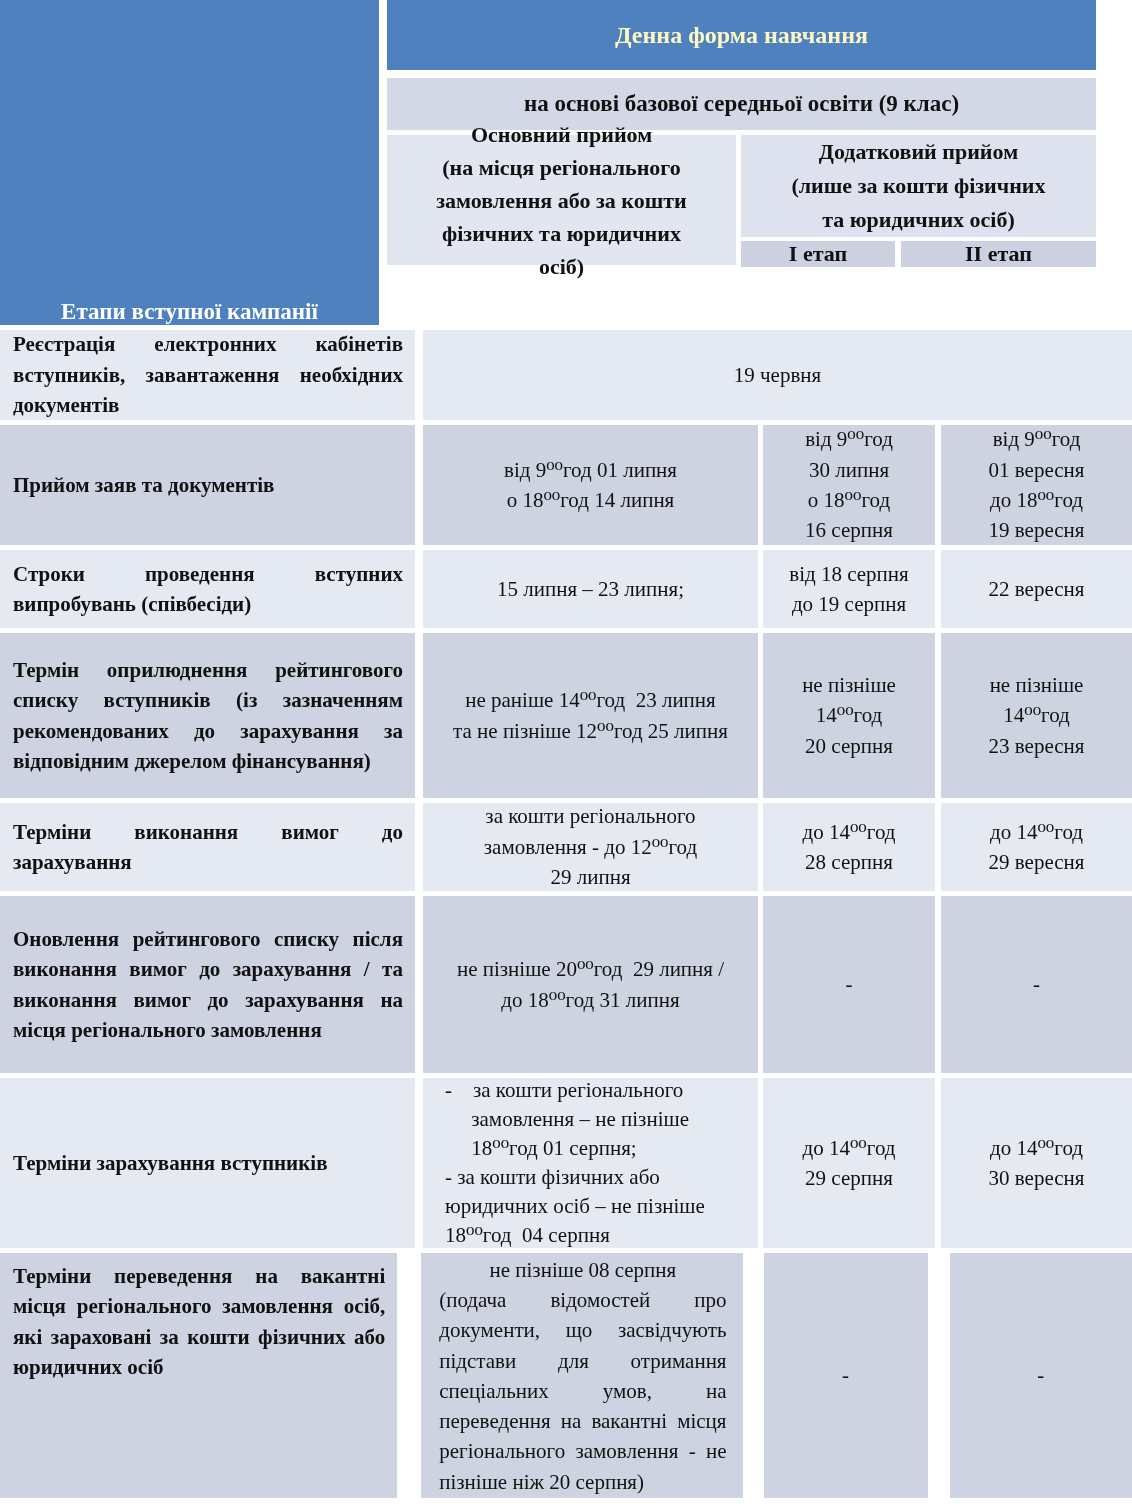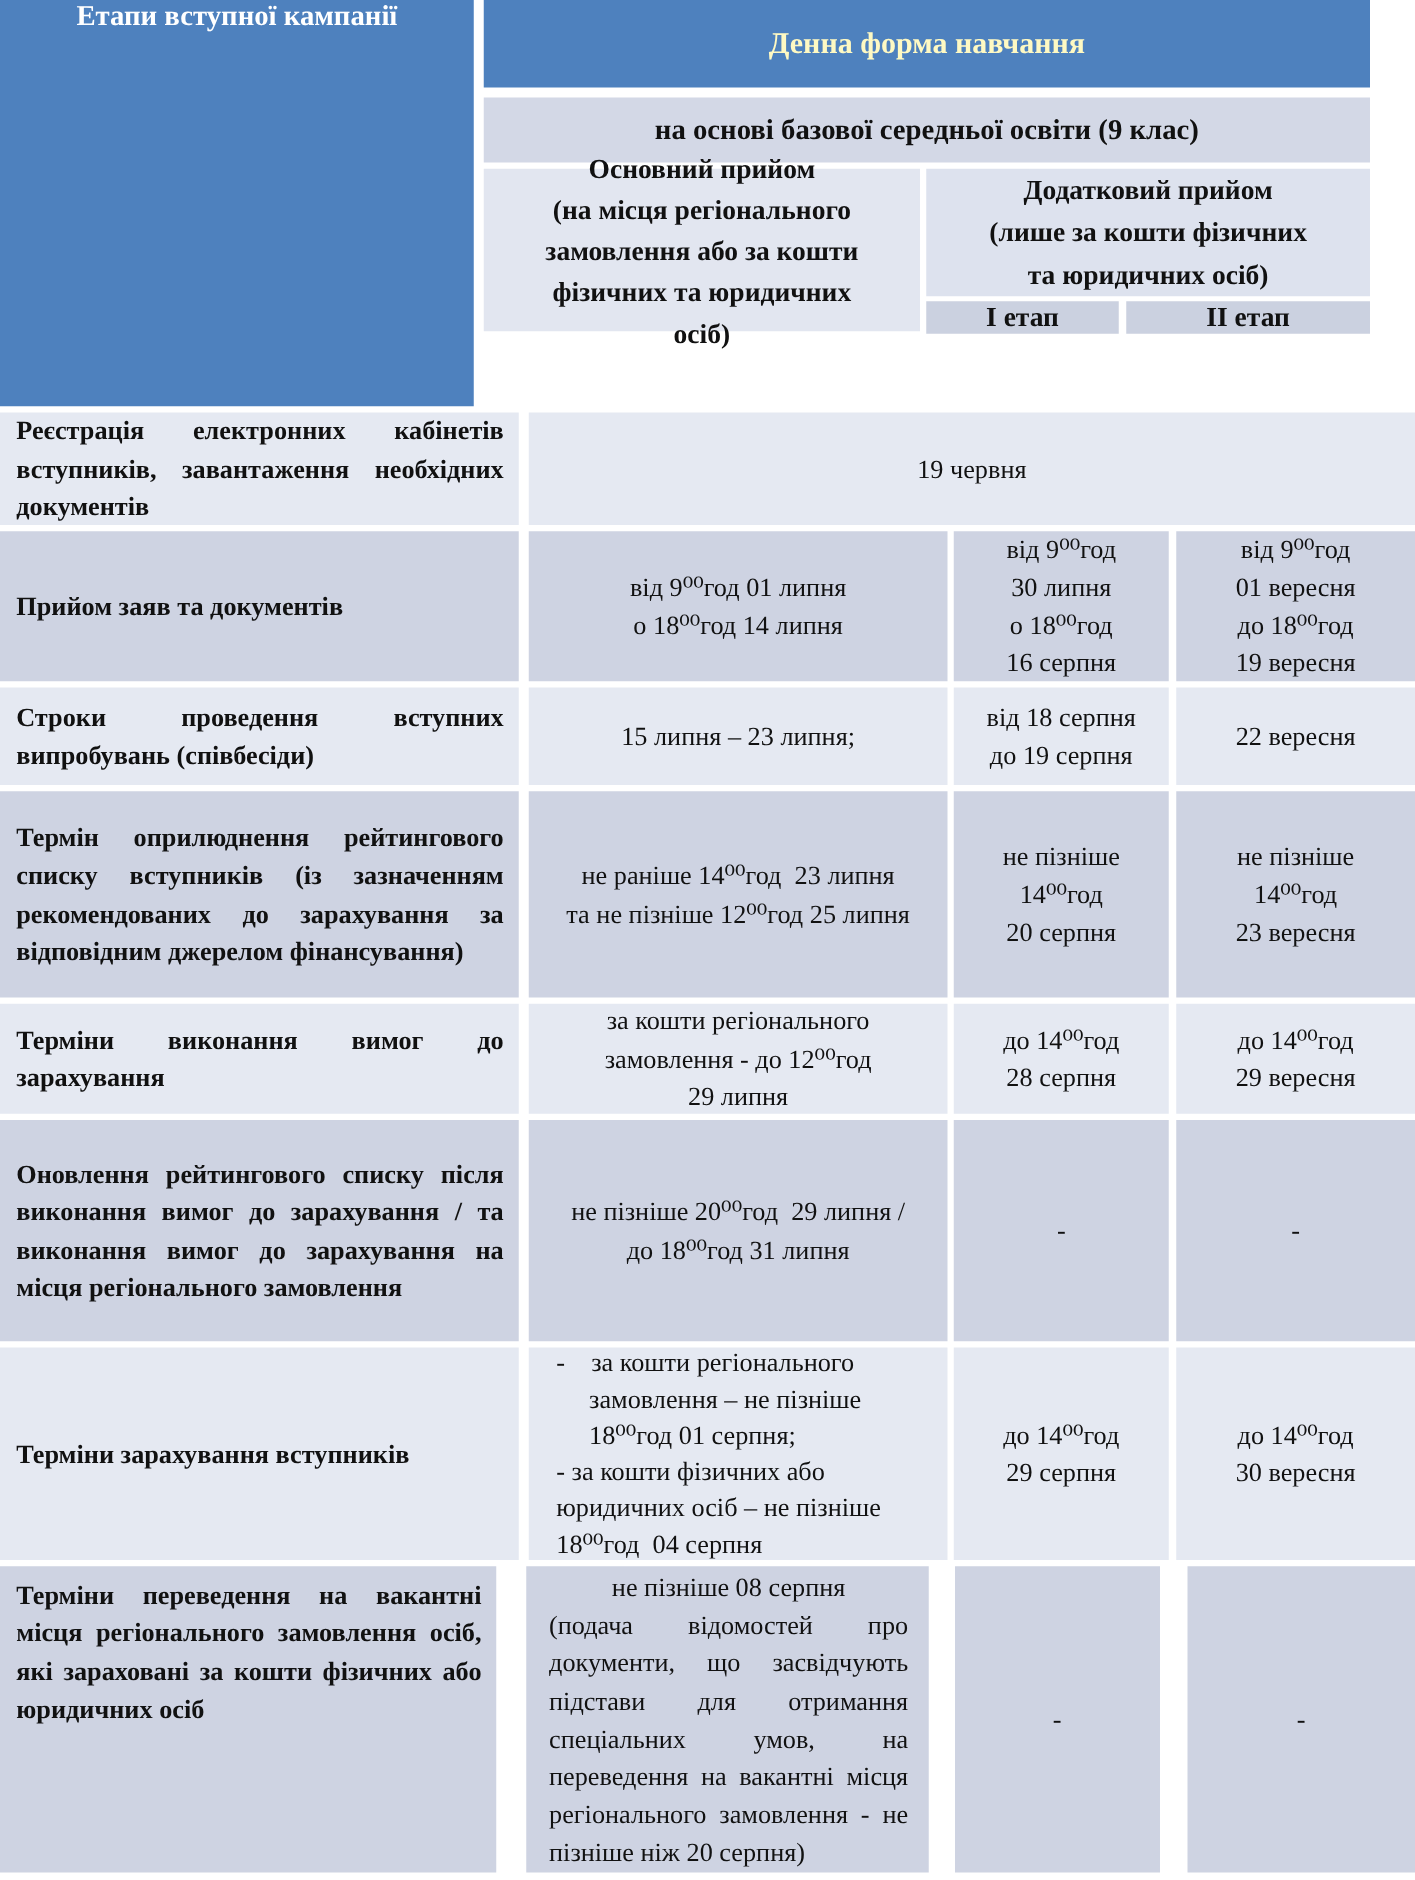--- a/index.html
+++ b/index.html
@@ -1,21 +1,21 @@
 <!DOCTYPE html>
 <html><head>
 <meta charset="utf-8">
 <style>
   * { box-sizing: border-box; margin: 0; padding: 0; }
   body { background: #ffffff; font-family: "Liberation Serif", "DejaVu Serif", serif; color: #111111; }
   .page { width: 1132px; height: 1504px; background: #ffffff; overflow: hidden; }
 
   
   .header { display: flex; height: 325px; margin-bottom: 5px; }
-  .hcol1 { width: 379px; margin-right: 8px; background: #4E81BE; display: flex; align-items: flex-start; justify-content: center; }
+  .hcol1 { width: 379px; margin-right: 8px; background: #4E81BE; display: flex; align-items: flex-end; justify-content: center; }
   .hcol1 .t { color: #ffffff; font-weight: bold; font-size: 23px; text-align: center; }
   .hright { width: 709px; display: flex; flex-direction: column; }
   .hblue { height: 70px; margin-bottom: 8px; background: #4E81BE; color: #fef9c3; font-weight: bold; font-size: 24px; display: flex; align-items: center; justify-content: center; }
   .hbasis { height: 52px; margin-bottom: 5px; background: #D3D8E6; font-weight: bold; font-size: 23px; display: flex; align-items: center; justify-content: center; }
   .hcols { height: 130px; display: flex; }
   .hmain { width: 349px; margin-right: 5px; background: #E2E6F0; font-weight: bold; font-size: 22px; line-height: 1.5; text-align: center; white-space: pre-line; display: flex; align-items: center; justify-content: center; }
   .hadd { width: 355px; display: flex; flex-direction: column; }
   .haddtitle { height: 108px; margin-bottom: 4px; background: #DDE2EE; font-weight: bold; font-size: 22px; line-height: 1.55; text-align: center; white-space: pre-line; display: flex; align-items: center; justify-content: center; }
   .hstages { height: 63px; display: flex; }
   .hstage { background: #CBD1E0; font-weight: bold; font-size: 22px; display: flex; align-items: center; justify-content: center; }

